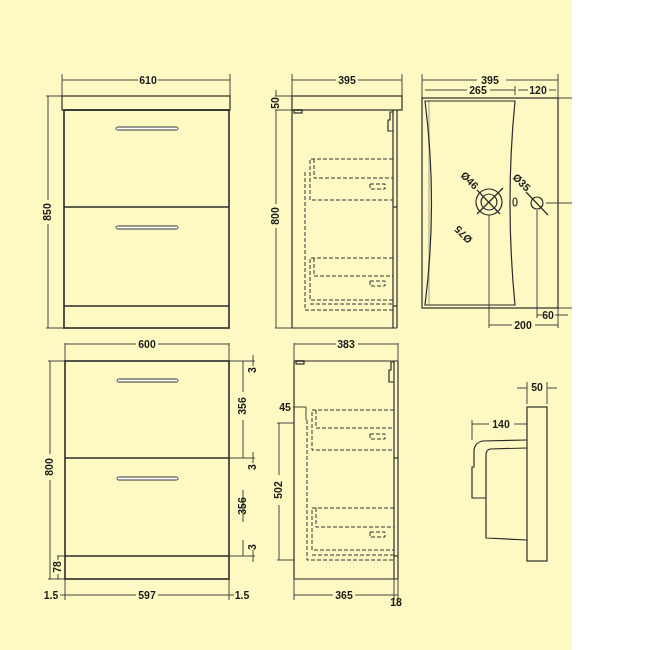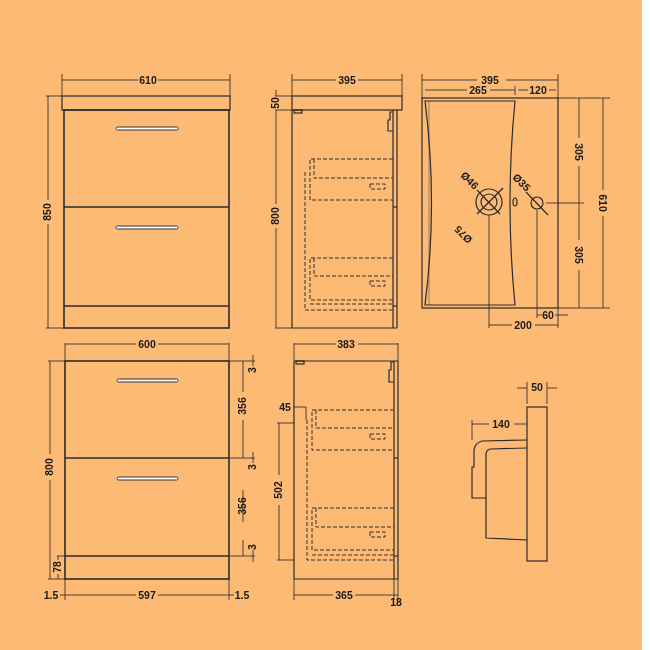--- a/index.html
+++ b/index.html
@@ -1,16 +1,16 @@
 <!DOCTYPE html>
 <html><head>
 <meta charset="utf-8">
 <style>
   html, body { margin:0; padding:0; background:#ffffff; }
-  #canvas { position:relative; width:642px; height:650px; background:#fdba74; overflow:hidden; }
+  #canvas { position:relative; width:572px; height:650px; background:#fef9c3; overflow:hidden; }
   svg { position:absolute; left:0; top:0; }
   .ln { stroke:#2b2b2b; stroke-width:1.2; fill:none; }
   .thick { stroke:#2b2b2b; stroke-width:1.6; fill:none; }
   .dim { stroke:#333; stroke-width:0.9; fill:none; }
   .dash { stroke:#333; stroke-width:1; fill:none; stroke-dasharray:4 2; }
   .handle { stroke:#333; stroke-width:1; fill:#fff; }
   text { font-family:"Liberation Sans", sans-serif; font-weight:bold; font-size:10.5px; fill:#1a1a1a; }
 </style>
 </head>
 <body>

